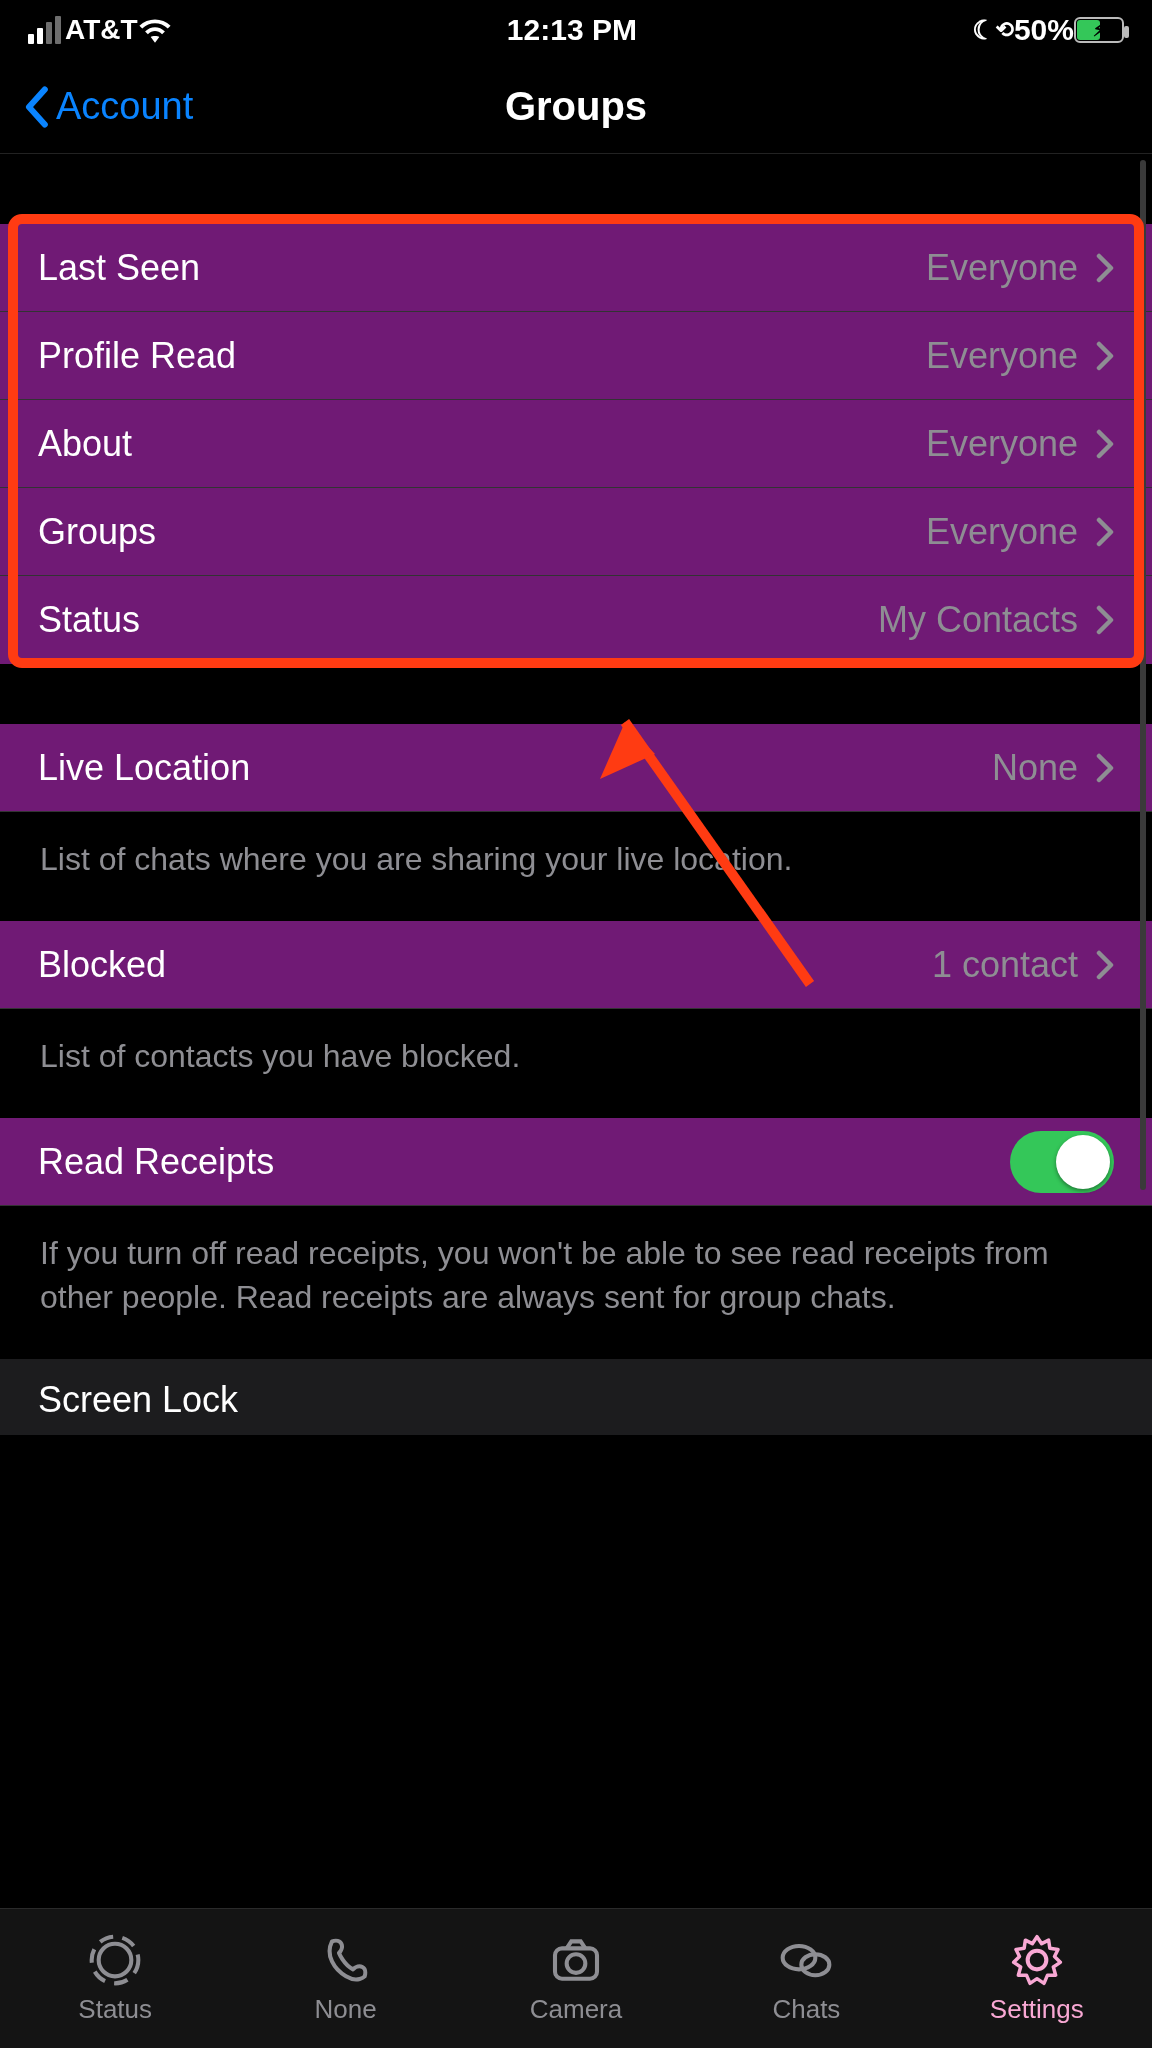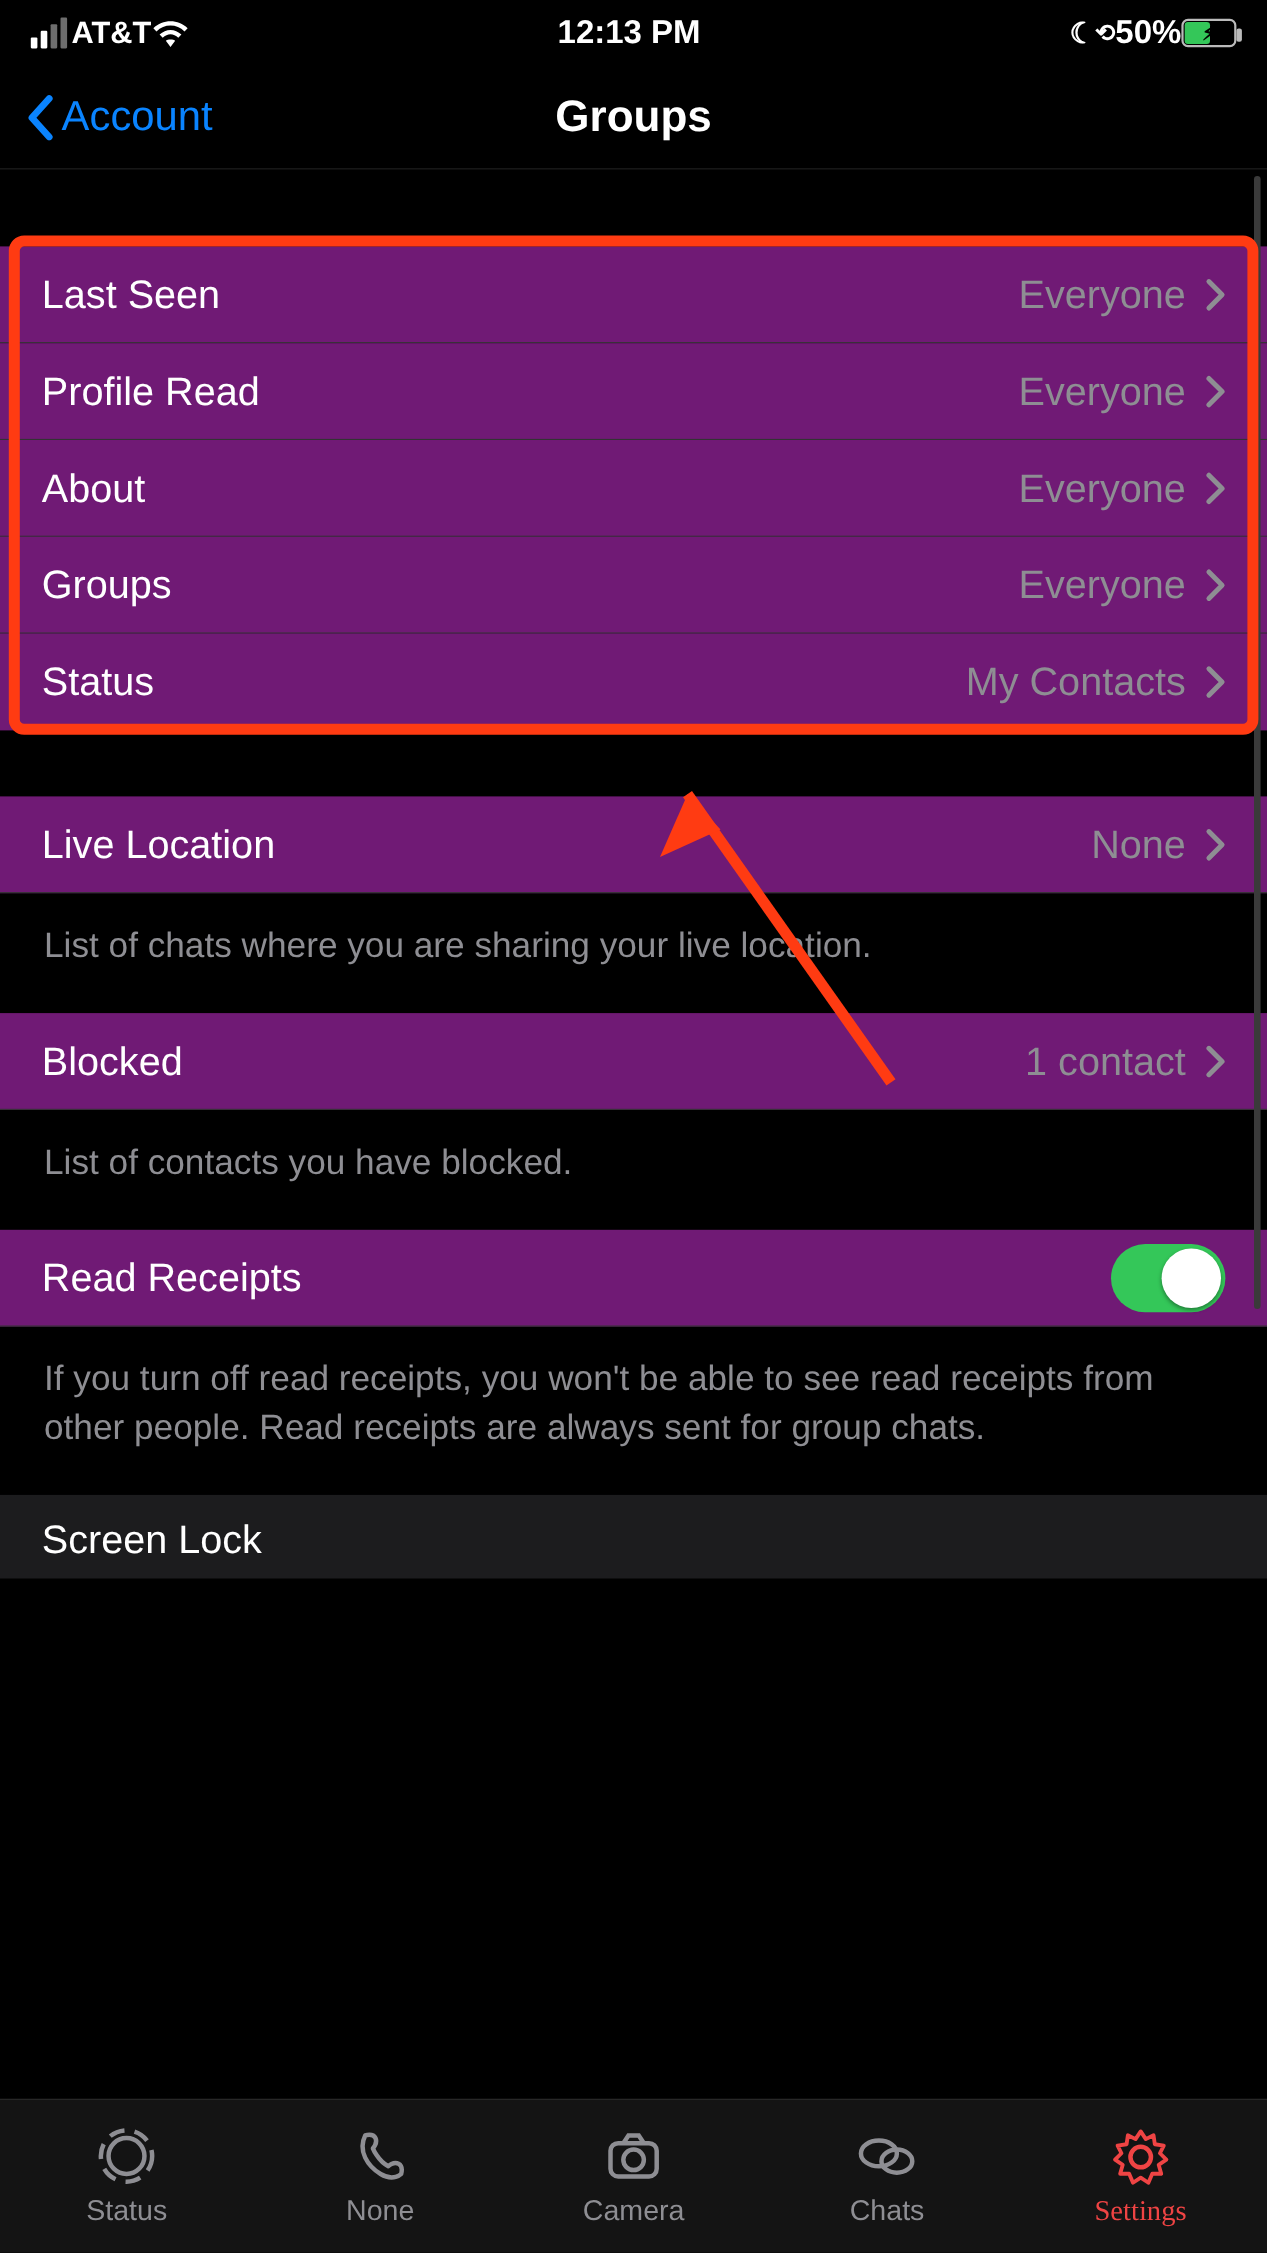--- a/index.html
+++ b/index.html
@@ -134,21 +134,21 @@
     border-top: 1px solid #2a2a2a;
     display: flex;
   }
   .tab {
     flex:1;
     display:flex; flex-direction:column; align-items:center; justify-content:center;
     gap: 6px;
     color:#8e8e93;
     font-size: 26px;
   }
-  .tab.active { color:#ef4444;font-family:Liberation Serif, serif; }
+  .tab.active { color:#f9a8d4; }
   .tab svg { width: 56px; height: 56px; }
   
   .arrow-overlay {
     position: absolute;
     left: 0; top: 0; width: 100%; height: 100%;
     pointer-events: none;
     z-index: 50;
   }
 </style>
 </head>

